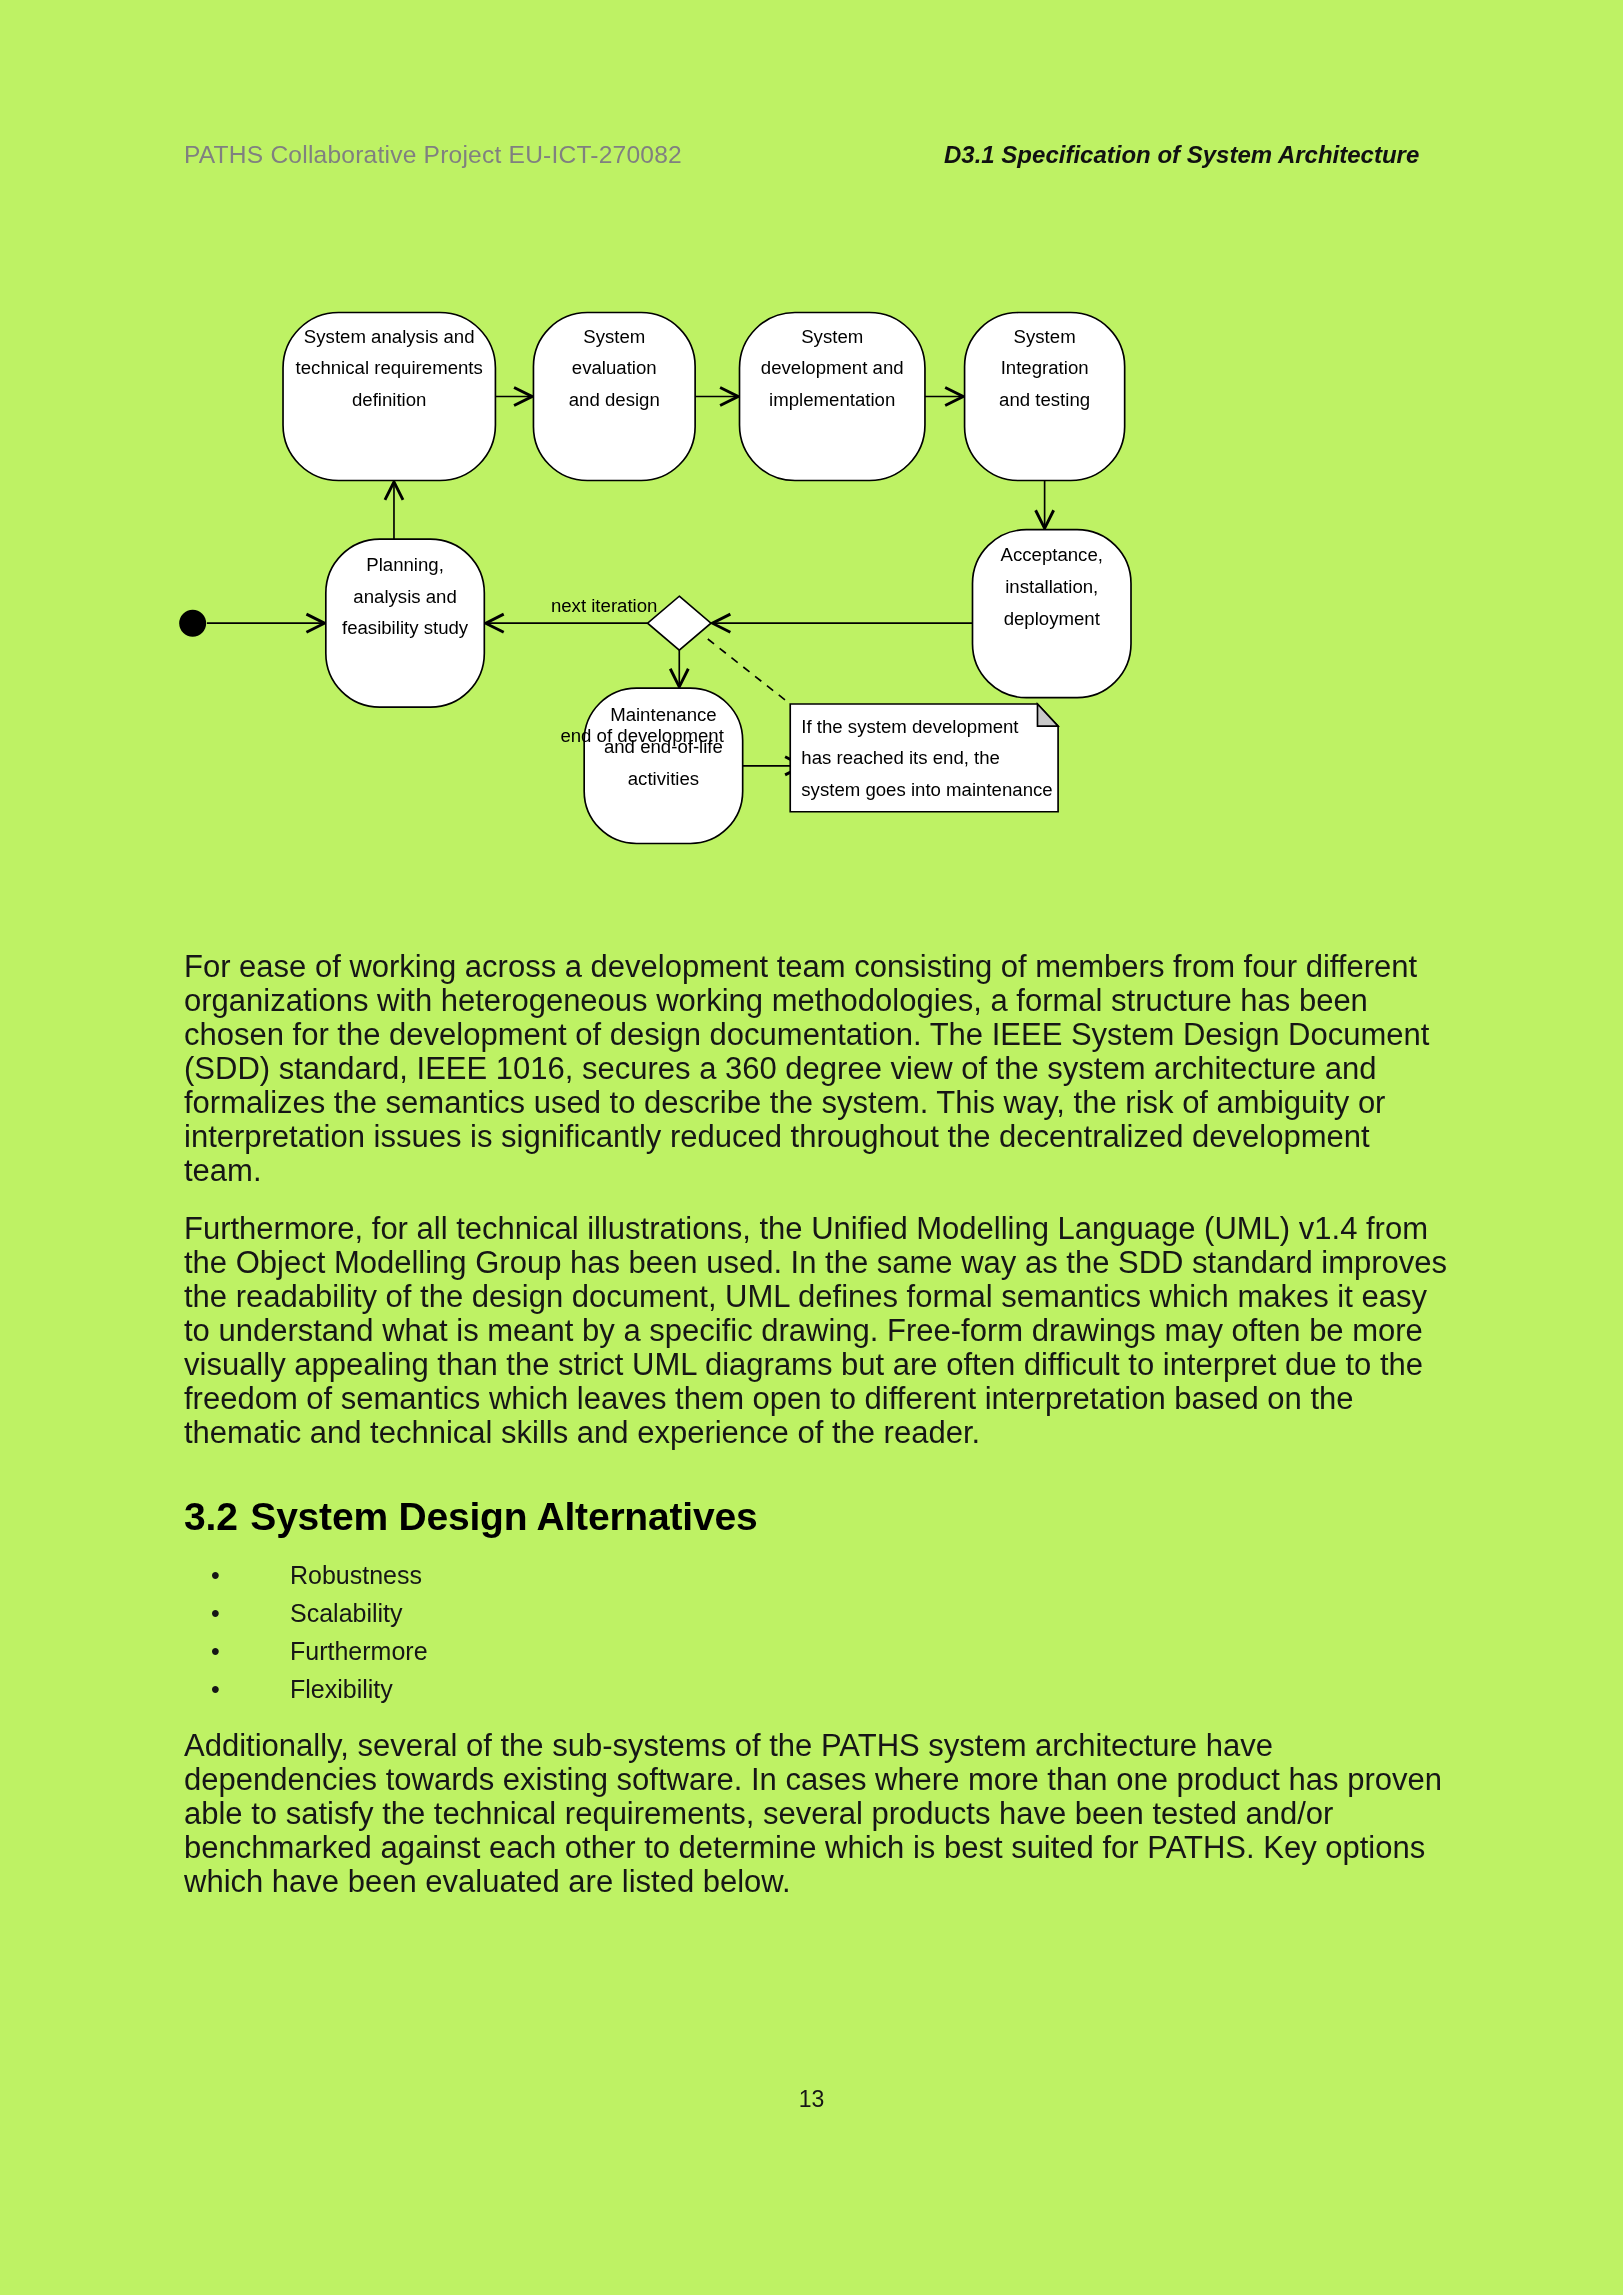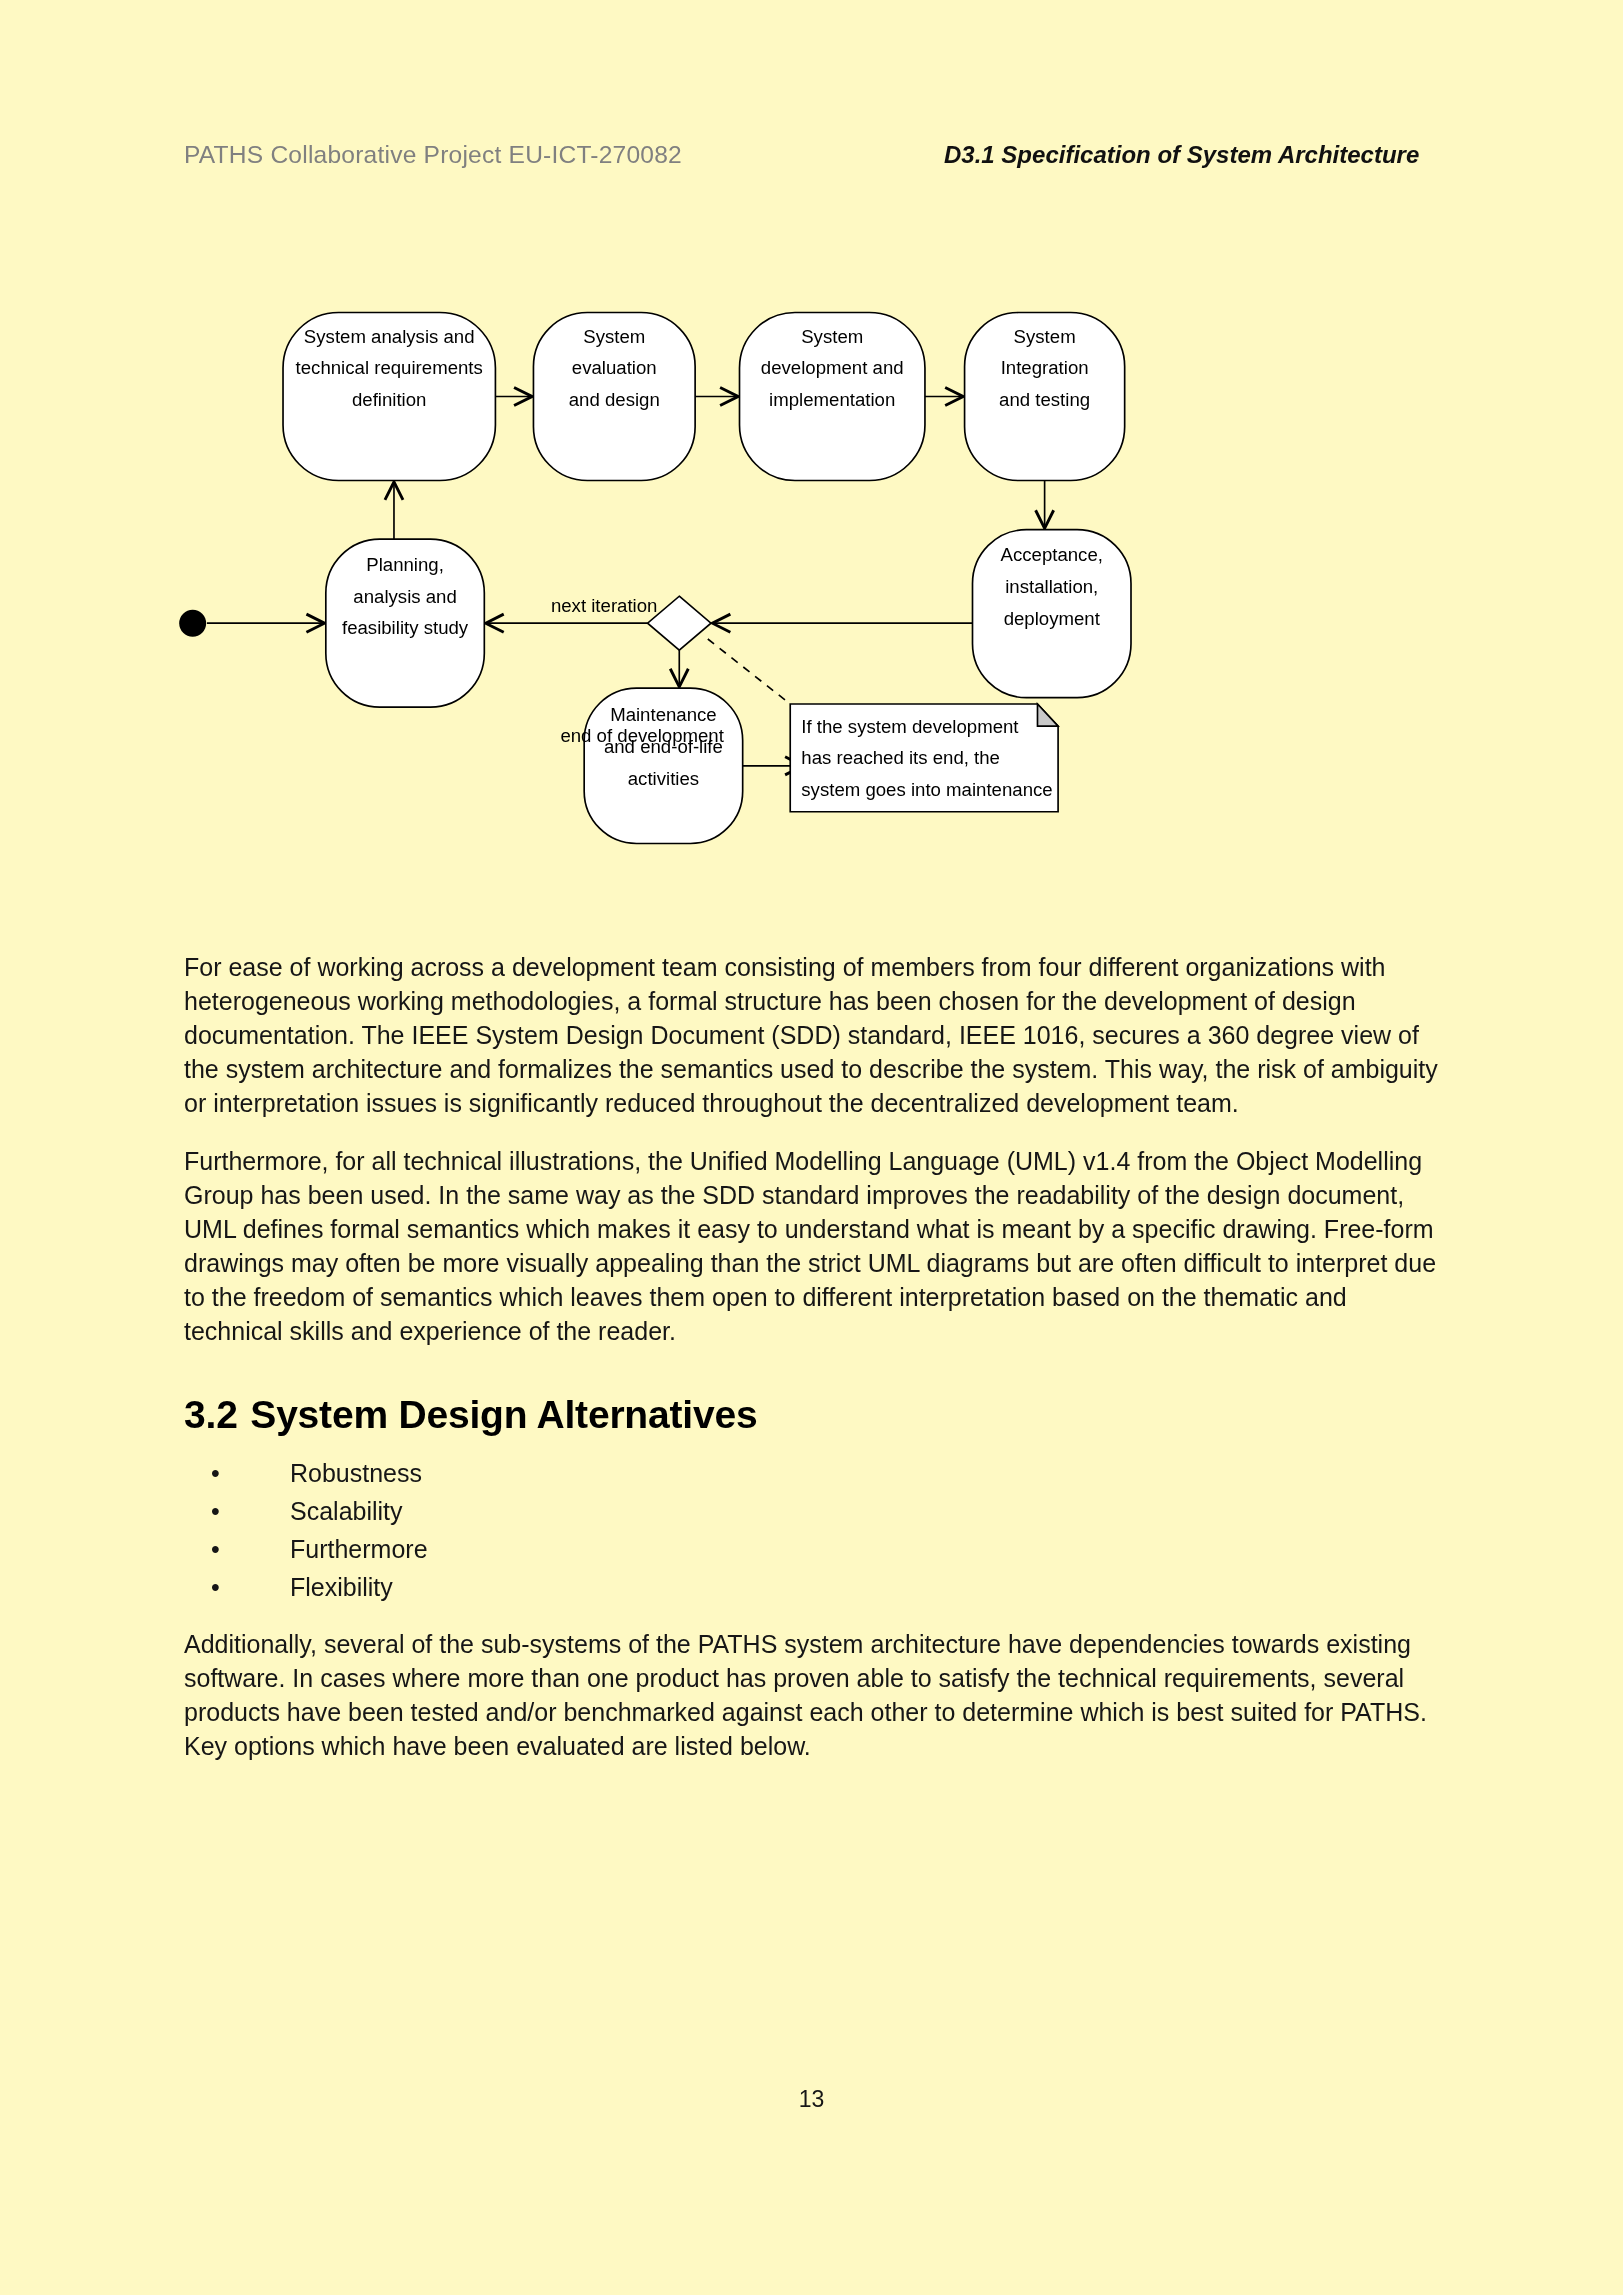--- a/index.html
+++ b/index.html
@@ -9,21 +9,21 @@
     background: #ffffff;
   }
   body {
     font-family: "Liberation Sans", sans-serif;
     color: #000000;
   }
   .page {
     position: relative;
     width: 1623px;
     height: 2295px;
-    background: #fef9c3;
+    background: #bef264;
     overflow: hidden;
     box-sizing: border-box;
   }
 
   
   .header {
     position: absolute;
     left: 0;
     top: 141px;
     width: 1623px;
@@ -126,21 +126,21 @@
   }
 
   
   .content {
     position: absolute;
     left: 184px;
     top: 950px;
     width: 1268px;
   }
   .para {
-    font-size: 25px;
+    font-size: 31px;
     line-height: 34px;
     color: #161616;
     margin: 0 0 24px 0;
     text-align: left;
   }
   .para.tight {
     margin-bottom: 22px;
   }
   h2.section-heading {
     font-size: 39px;

